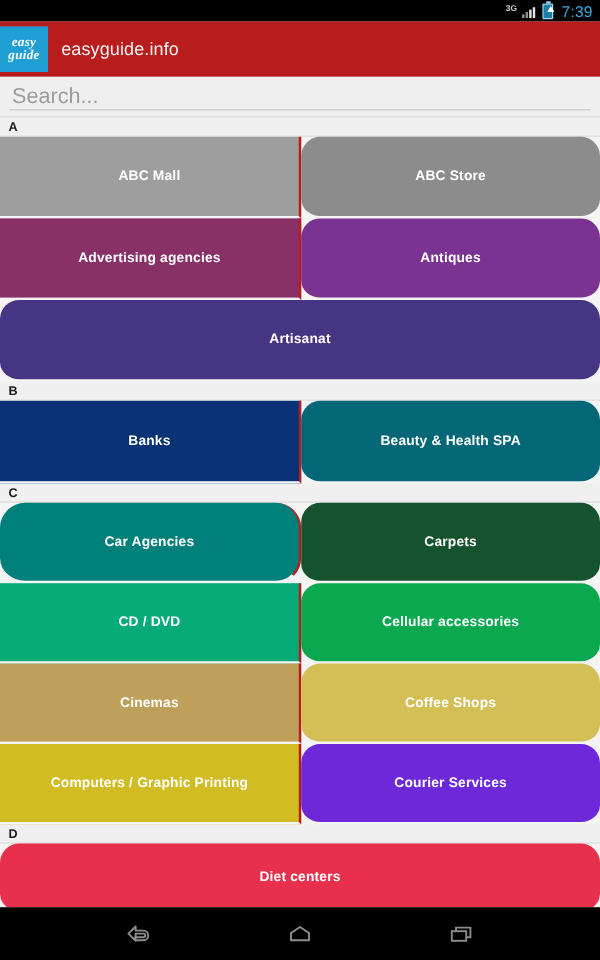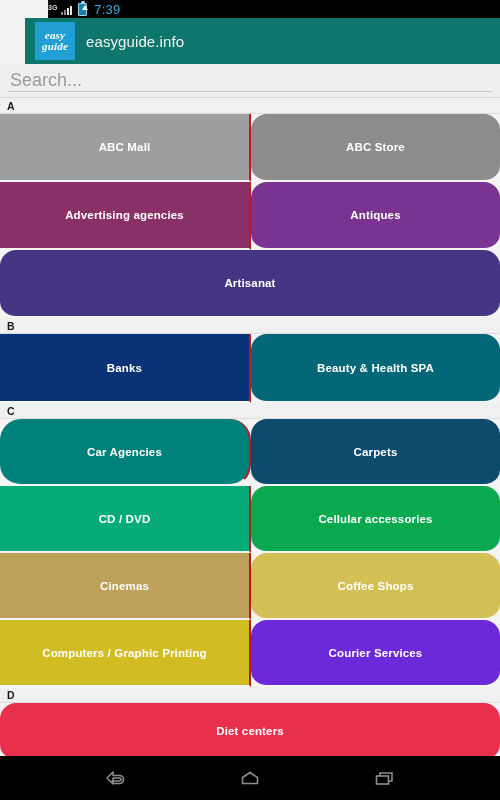--- a/index.html
+++ b/index.html
@@ -7,22 +7,22 @@
     width:500px; height:800px;
     background:#f2f2f2;
     font-family:"Liberation Sans", sans-serif;
     overflow:hidden;
   }
   #app { position:relative; width:500px; height:800px; display:flex; flex-direction:column; }
 
   
   .statusbar {
     height:18px; background:#000; flex:0 0 18px;
-    display:flex; align-items:center; justify-content:flex-start;
-    padding-right:6px; gap:4px;margin-left:48px;
+    display:flex; align-items:center; justify-content:flex-end;
+    padding-right:6px; gap:4px;
   }
   .sb-3g { font-size:7px; line-height:7px; color:#d8d8d8; font-weight:bold; margin-bottom:4px; }
   .bars { display:flex; align-items:flex-end; gap:1px; height:11px; }
   .bars i { display:block; width:2px; background:#8e8e8e; }
   .bars i:nth-child(1){height:3px;}
   .bars i:nth-child(2){height:5px;}
   .bars i:nth-child(3){height:7px;}
   .bars i:nth-child(4){height:9px;}
   .bars i.on { background:#e6e6e6; }
   .sb-batt {
@@ -37,22 +37,22 @@
     content:""; position:absolute; top:1px; left:3px;
     width:0;height:0;
     border-left:3px solid transparent; border-right:3px solid transparent;
     border-bottom:5px solid #ffffff;
     transform:rotate(0deg);
   }
   .sb-time { color:#3aa9dd; font-size:13px; letter-spacing:0.2px; margin-left:3px; }
 
   
   .appbar {
-    flex:0 0 46px; height:46px; background:#0f766e;
-    display:flex; align-items:center; padding-left:10px; gap:11px;margin-left:25px;
+    flex:0 0 46px; height:46px; background:#b91c1c;
+    display:flex; align-items:center; gap:11px;
   }
   .logo {
     width:40px; height:38px; background:#1f9fd4;
     display:flex; flex-direction:column; align-items:center; justify-content:center;
     color:#fff; font-family:"Liberation Serif", serif; font-style:italic;
     font-weight:bold; line-height:1.0; font-size:11px; letter-spacing:0.2px;
   }
   .logo span { display:block; }
   .apptitle { color:#f2f2f2; font-size:15px; letter-spacing:0.1px; }
 
@@ -147,21 +147,21 @@
         <div class="tile full" style="background: rgb(70, 53, 131);">Artisanat</div>
       </div>
       <div class="sec-head">B</div>
       <div class="row h69">
         <div class="tile" style="background: rgb(10, 50, 119);">Banks</div>
         <div class="tile" style="background: rgb(4, 103, 120);">Beauty &amp; Health SPA</div>
       </div>
       <div class="sec-head">C</div>
       <div class="row h67">
         <div class="tile" style="background: rgb(0, 128, 122); border-radius: 21px;">Car Agencies</div>
-        <div class="tile" style="background: #0c4a6e;">Carpets</div>
+        <div class="tile" style="background: #14532d;">Carpets</div>
       </div>
       <div class="row h67">
         <div class="tile" style="background: rgb(6, 171, 120);">CD / DVD</div>
         <div class="tile" style="background: rgb(10, 168, 79);">Cellular accessories</div>
       </div>
       <div class="row h67">
         <div class="tile" style="background: rgb(191, 160, 90);">Cinemas</div>
         <div class="tile" style="background: rgb(212, 191, 86);">Coffee Shops</div>
       </div>
       <div class="row h67">

